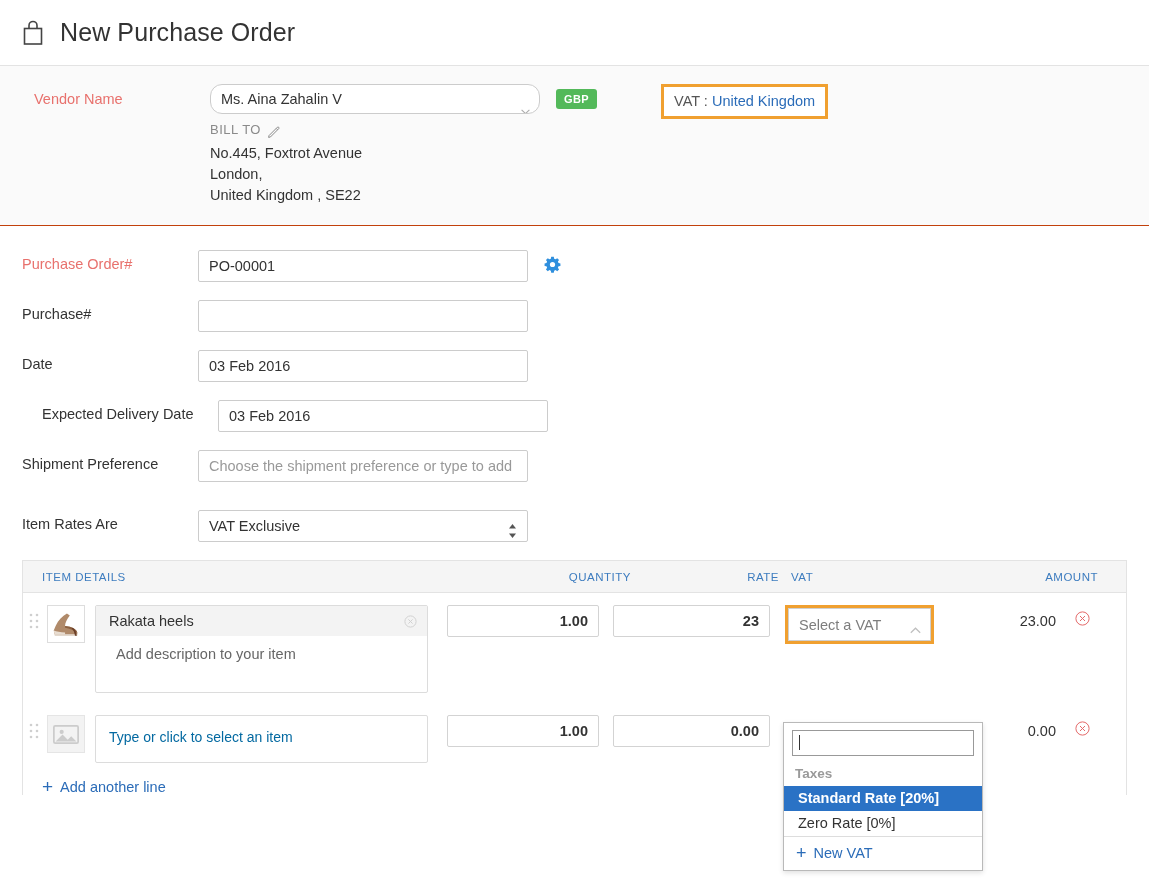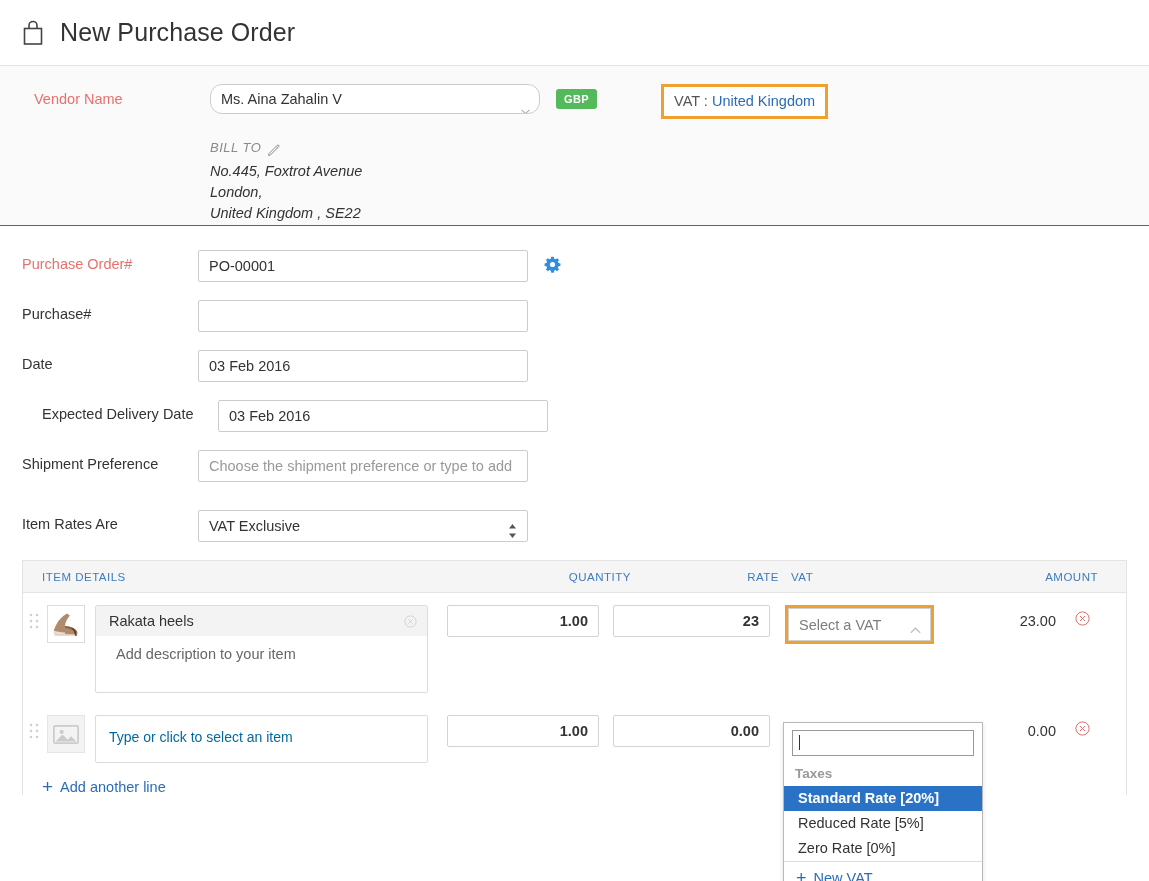--- a/index.html
+++ b/index.html
@@ -89,25 +89,23 @@
     padding: 4px 10px 5px 10px;
     font-size: 14.5px;
     line-height: 20px;
     white-space: nowrap;
   }
   .vat-region .vat-key { color: #555555; }
   .vat-region .vat-val { color: #2b6cb8; }
 
   .billto-block {
     margin-left: 198px;
-    margin-top: 18px;
     font-size: 14.5px;
     color: #333333;
     line-height: 21px;
-    font-style: italic;
   }
   .billto-title {
     color: #8a8a8a;
     font-size: 13px;
     letter-spacing: 0.5px;
     display: flex;
     align-items: center;
     margin-bottom: 3px;
   }
   .pencil-icon { width: 13px; height: 13px; margin-left: 6px; }
@@ -544,19 +542,18 @@
     </div>
   </div>
 </div>
 
 <div class="vat-dropdown">
   <div class="dd-search-wrap">
     <div class="dd-search"><span class="caret-bar"></span><span></span></div>
   </div>
   <div class="dd-group">Taxes</div>
   <div class="dd-item selected">Standard Rate [20%]</div>
-  <div class="dd-item">Reduced Rate [5%]</div>
   <div class="dd-item">Zero Rate [0%]</div>
   <div class="dd-footer">
     <span class="plus">+</span>
     <span>New VAT</span>
   </div>
 </div>
 
 </body></html>

